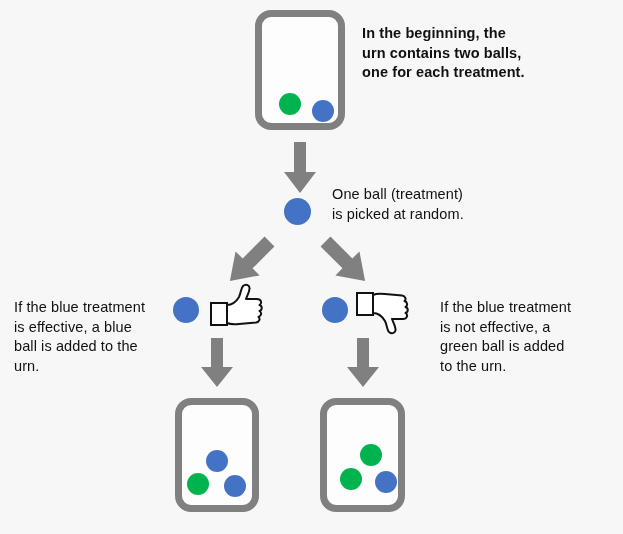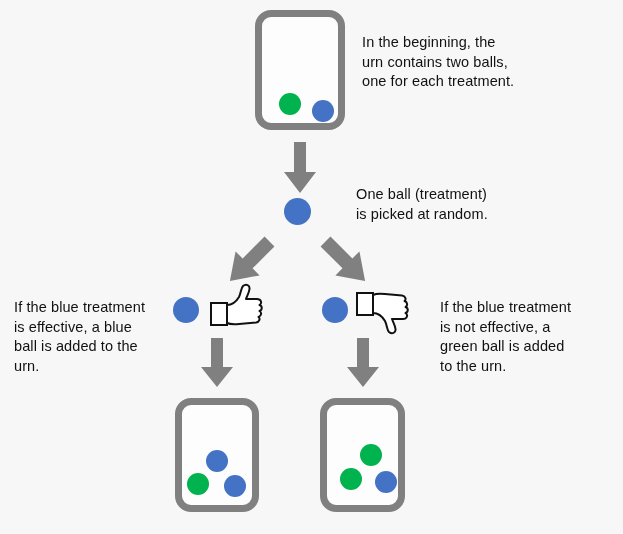--- a/index.html
+++ b/index.html
@@ -49,33 +49,33 @@
 </head>
 <body>
 
 <div id="stage">
 
   <div class="urn" style="left:255px; top:10px; width:90px; height:120px;">
     <div class="ball green" style="left:17px; top:76px; width:22px; height:22px;"></div>
     <div class="ball blue" style="left:50px; top:83px; width:22px; height:22px;"></div>
   </div>
 
-  <div class="caption" style="left:362px; top:33px; width:180px;">In the beginning, the
+  <div class="caption" style="left:362px; top:24px; width:180px;font-weight:bold;">In the beginning, the
 urn contains two balls,
 one for each treatment.</div>
 
   <div class="arrow" style="left:282px; top:142px; width:36px; height:52px;">
     <svg width="36" height="52" viewBox="0 0 36 52">
       <polygon points="12,0 24,0 24,30 34,30 18,51 2,30 12,30" fill="#808080"></polygon>
     </svg>
   </div>
 
   <div class="ball blue" style="left:284px; top:198px; width:27px; height:27px;"></div>
 
-  <div class="caption" style="left:356px; top:185px; width:175px;">One ball (treatment)
+  <div class="caption" style="left:332px; top:185px; width:175px;">One ball (treatment)
 is picked at random.</div>
 
   <div class="arrow" style="left:218px; top:231px; width:62px; height:62px;">
     <svg width="62" height="62" viewBox="0 0 62 62">
       <g transform="rotate(45 31 31)">
         <polygon points="24,2 38,2 38,33 48,33 31,58 14,33 24,33" fill="#808080"></polygon>
       </g>
     </svg>
   </div>
 

